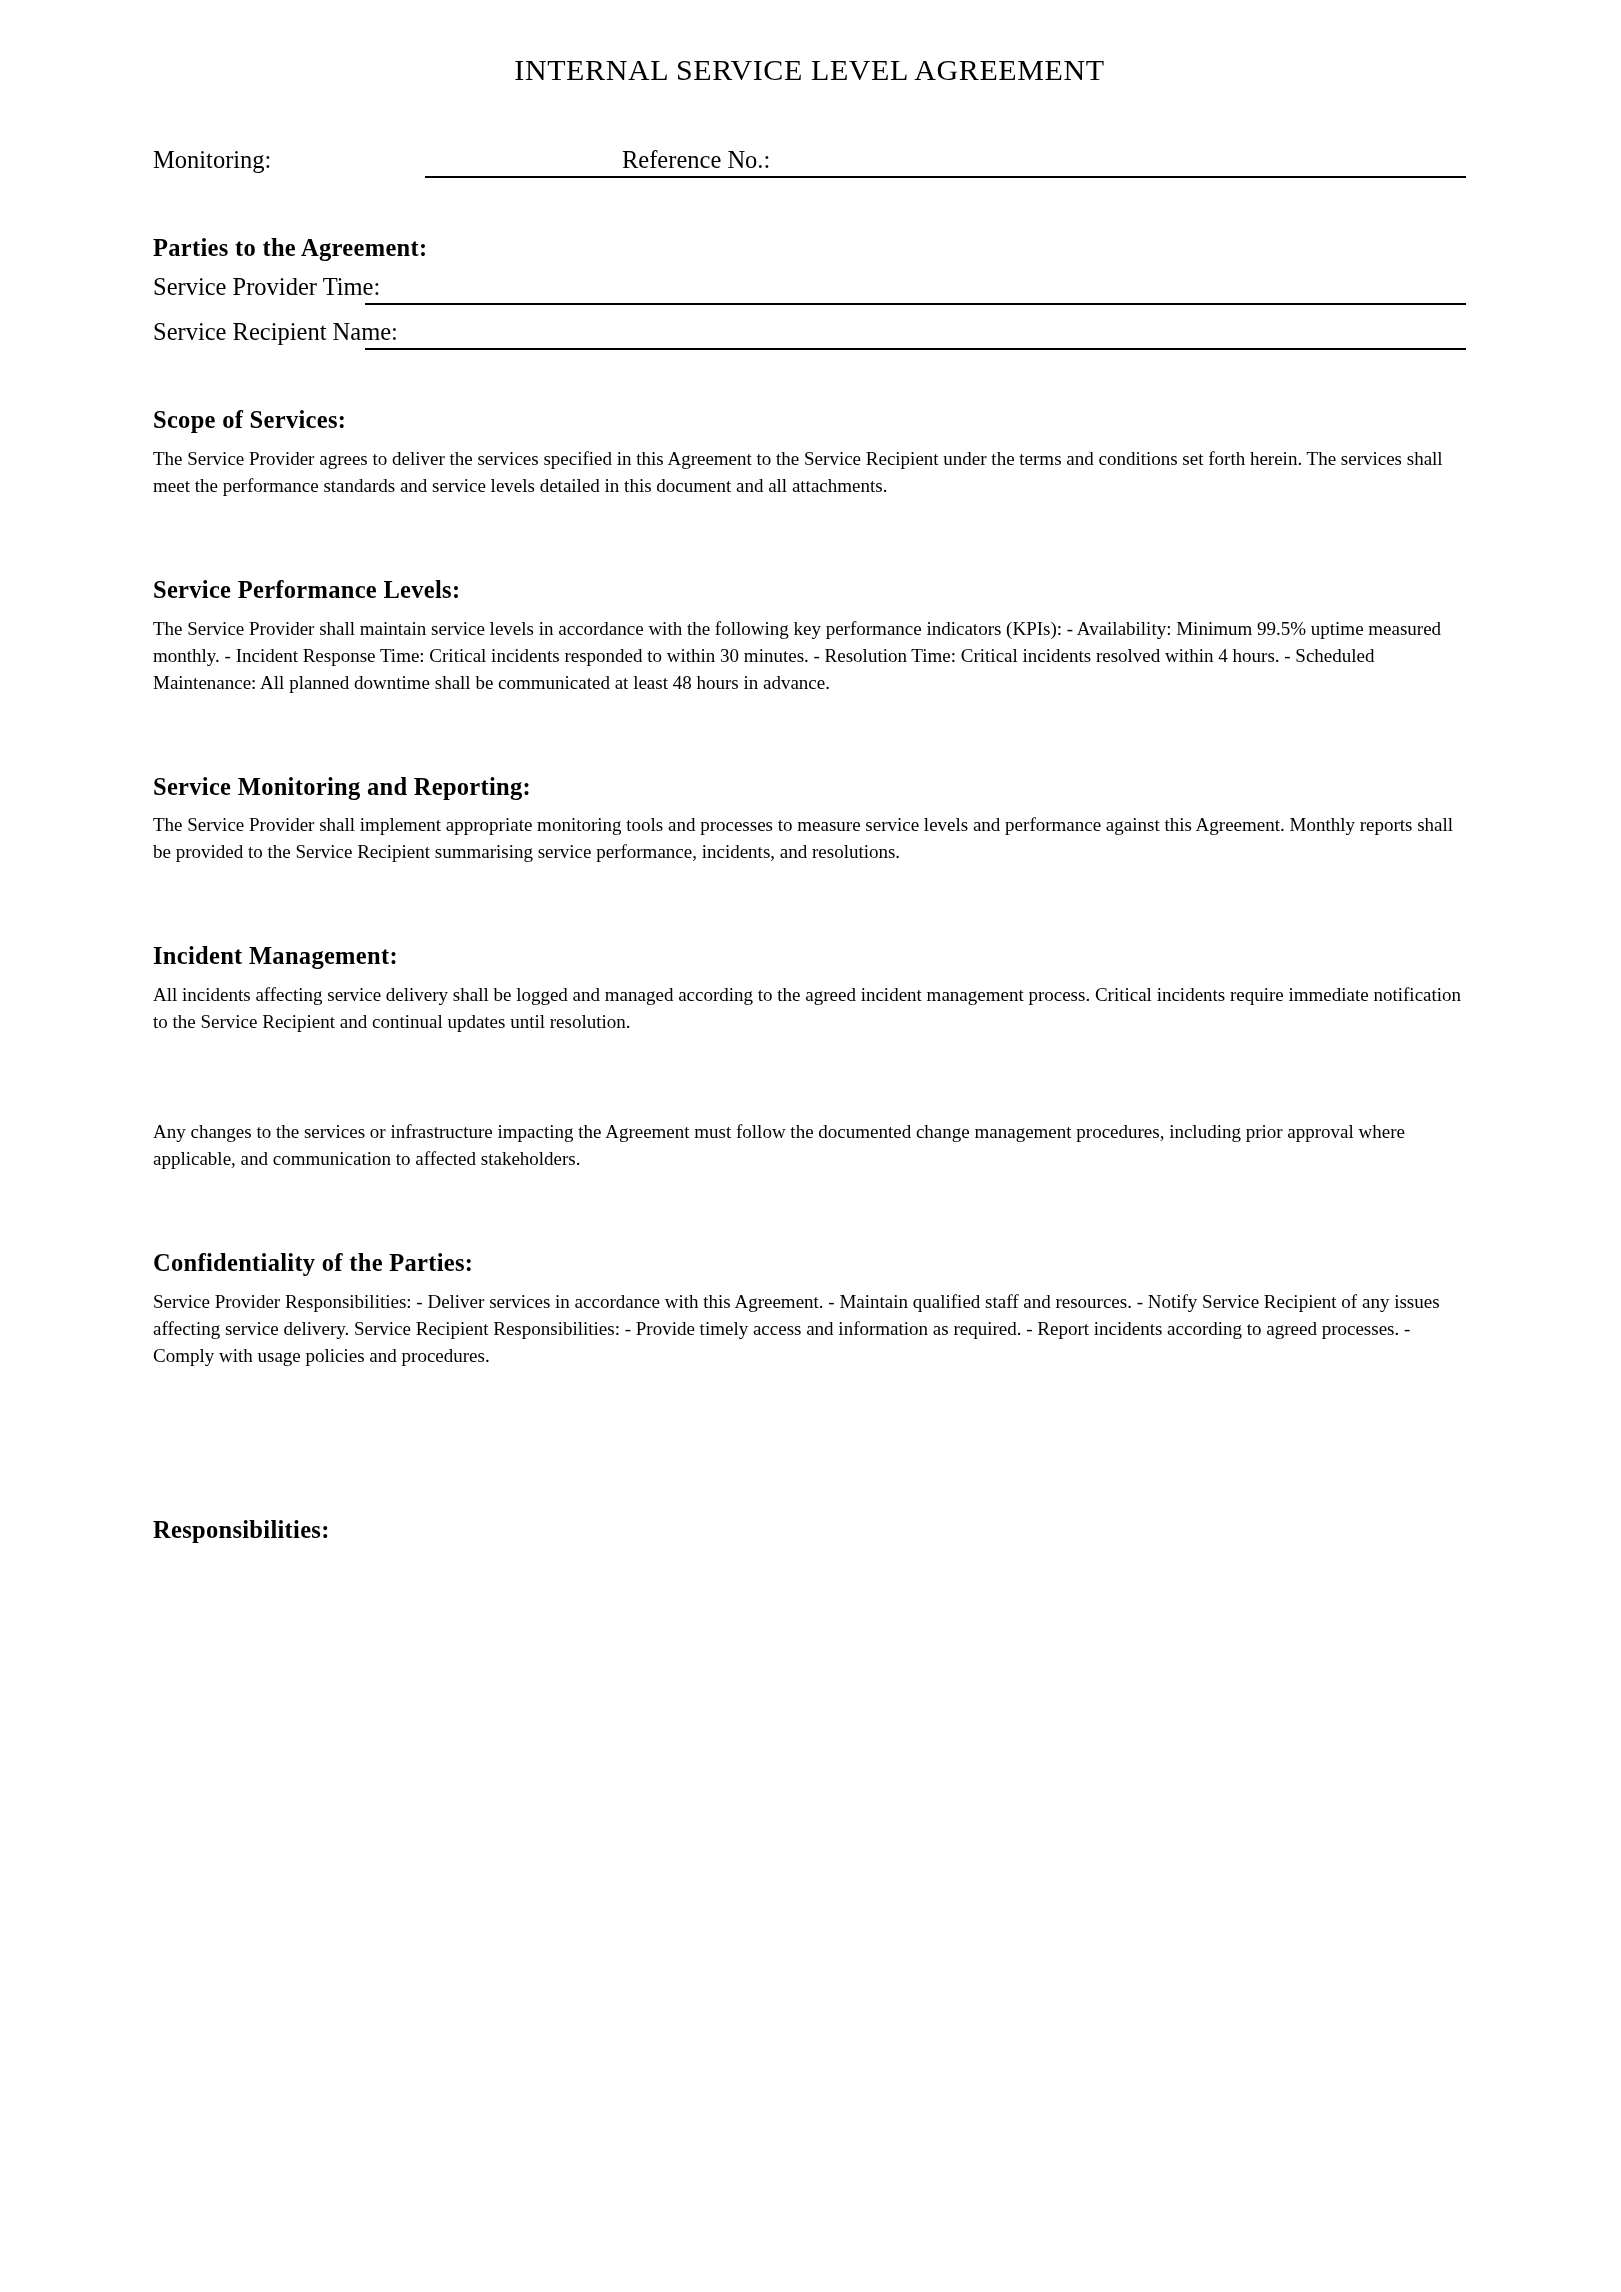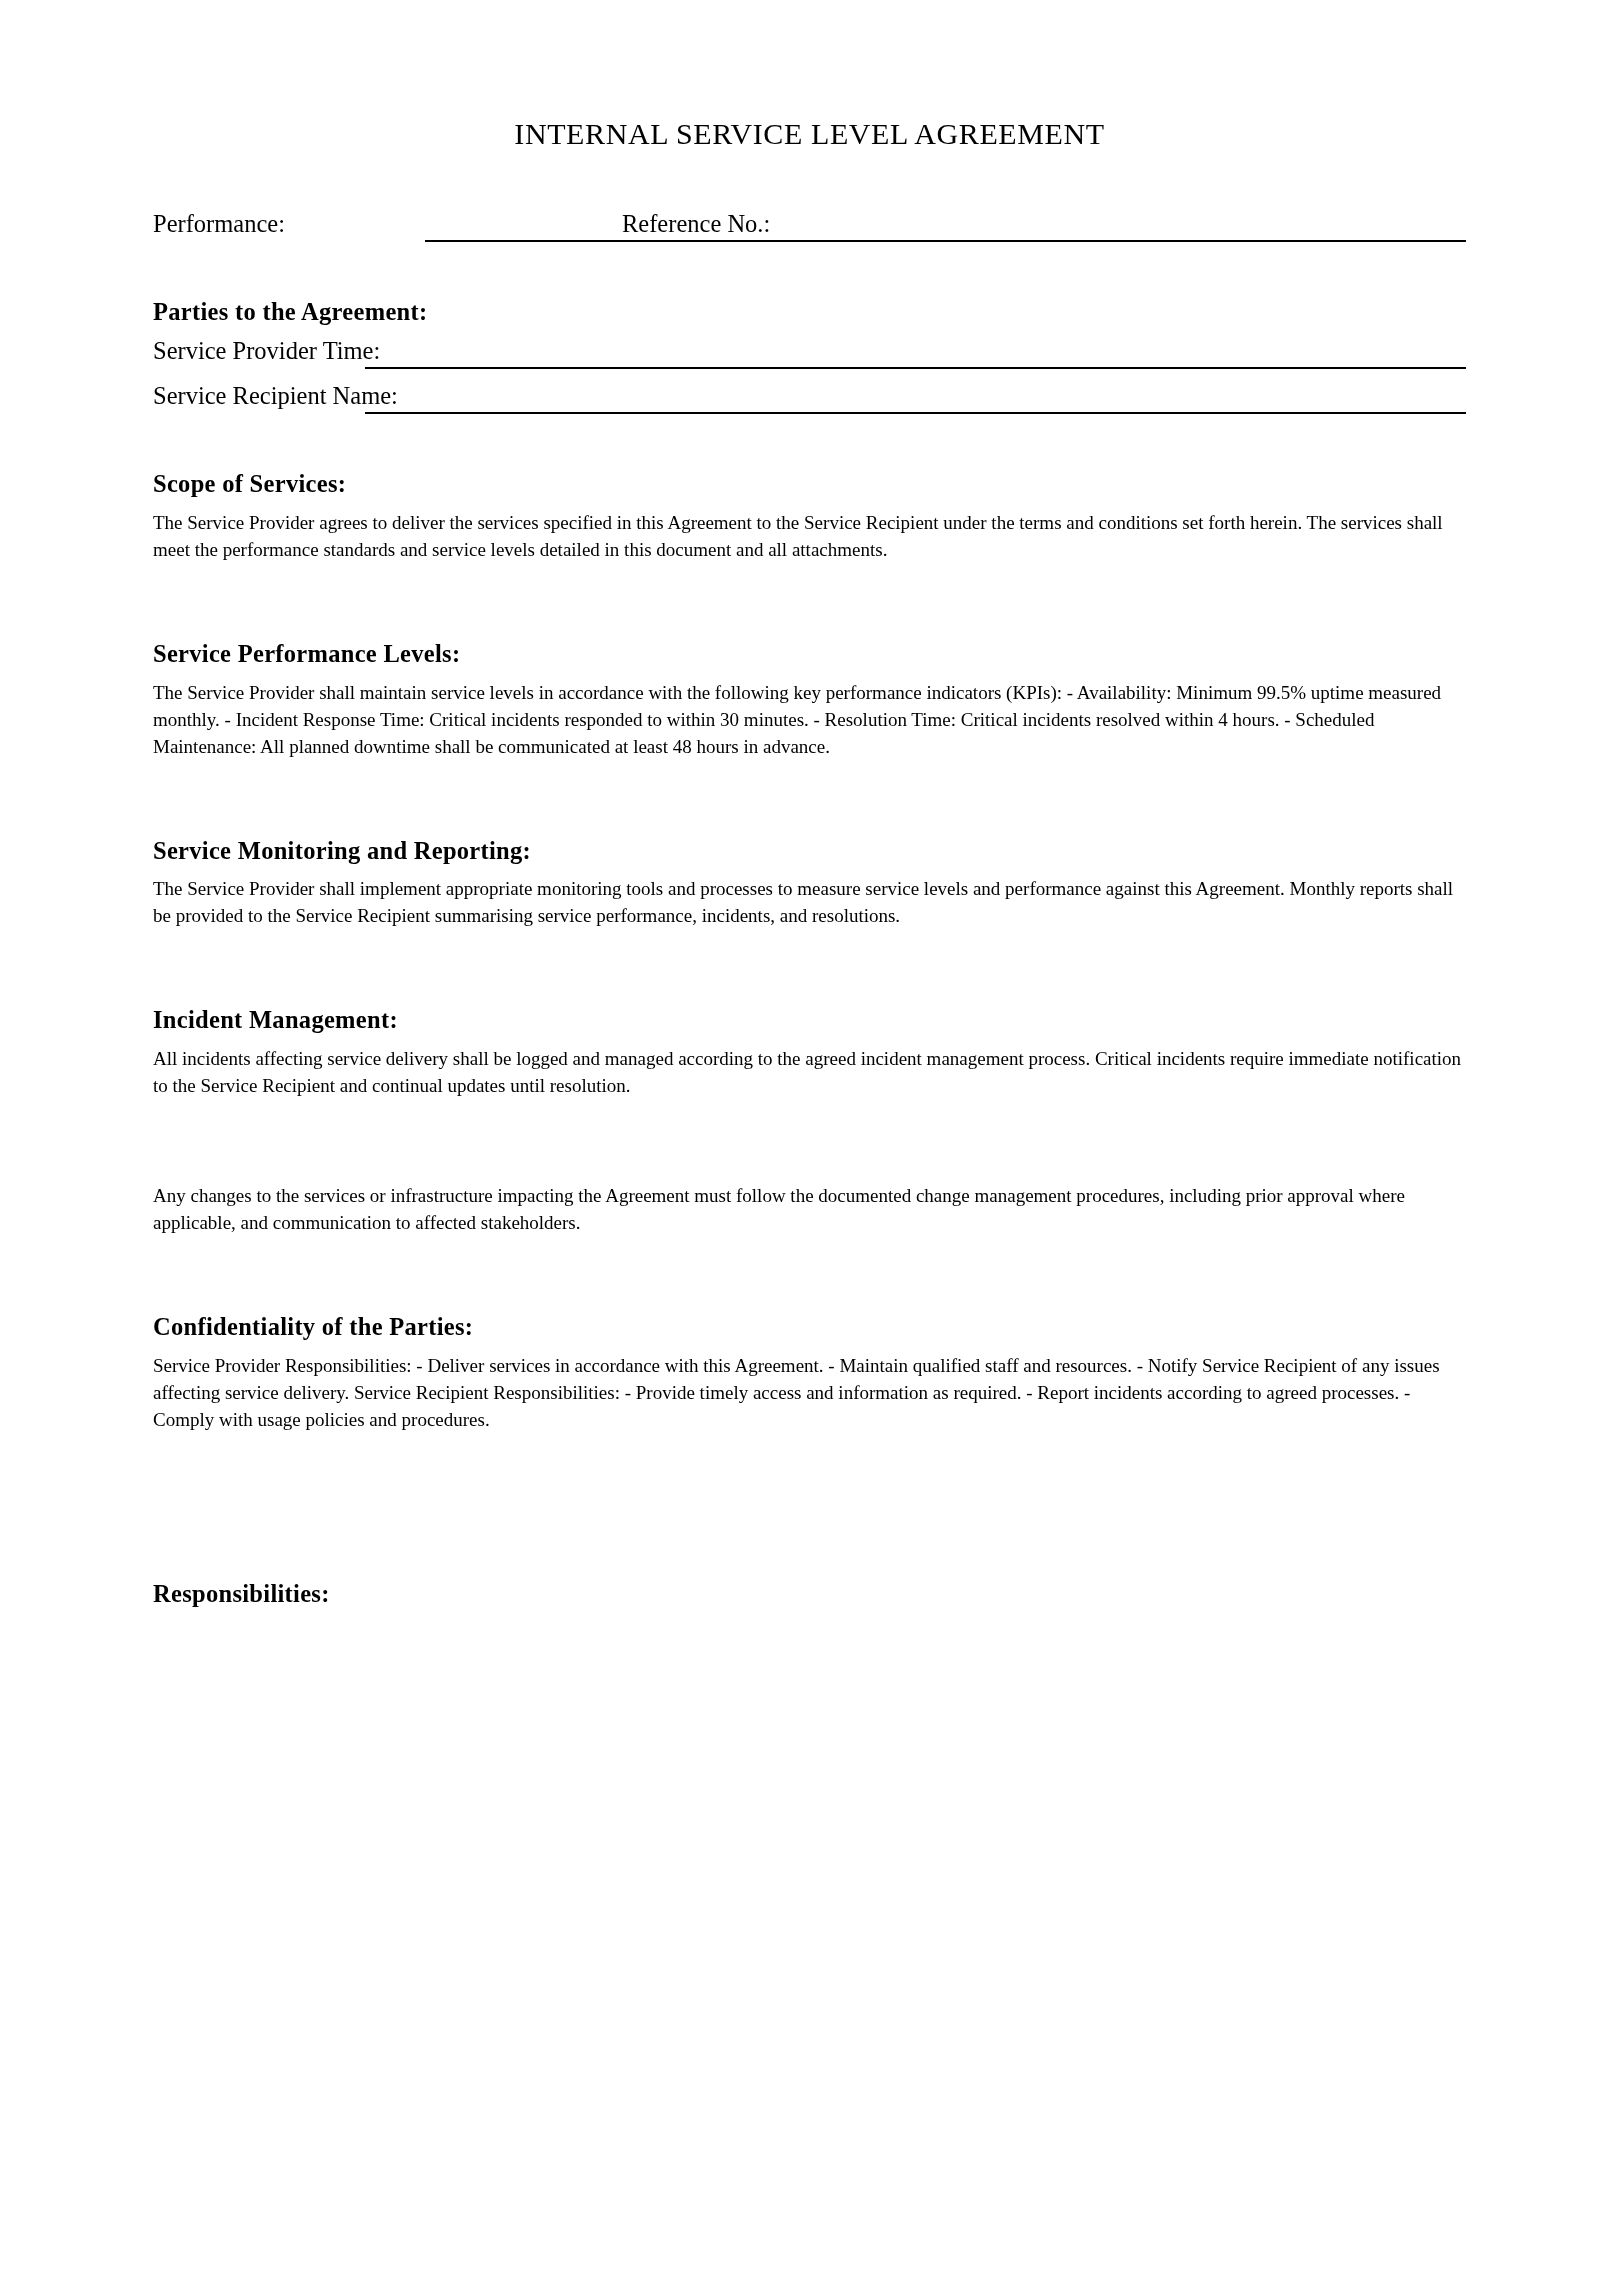--- a/index.html
+++ b/index.html
@@ -31,21 +31,21 @@
     top: 0;
     width: 1313px;
   }
 
   .doc-title {
     text-align: center;
     font-size: 30px;
     letter-spacing: 0.6px;
     font-weight: normal;
     margin: 0;
-    padding-top: 116px;
+    padding-top: 52px;
     line-height: 1.2;
   }
 
   
   .field-row {
     position: relative;
     height: 45px;
     margin: 0;
   }
   .field-label {
@@ -93,21 +93,21 @@
 <body>
 
 <div class="page">
   <div class="content">
 
     <h1 class="doc-title">INTERNAL SERVICE LEVEL AGREEMENT</h1>
 
     <div class="gap-md"></div>
 
     <div class="field-row">
-      <span class="field-label">Performance:</span>
+      <span class="field-label">Monitoring:</span>
       <span class="field-label secondary">Reference No.:</span>
       <span class="field-rule" style="left:272px;"></span>
     </div>
 
     <div class="gap-md"></div>
 
     <div class="section">
       <div class="section-heading">Parties to the Agreement:</div>
 
       <div class="field-row">

